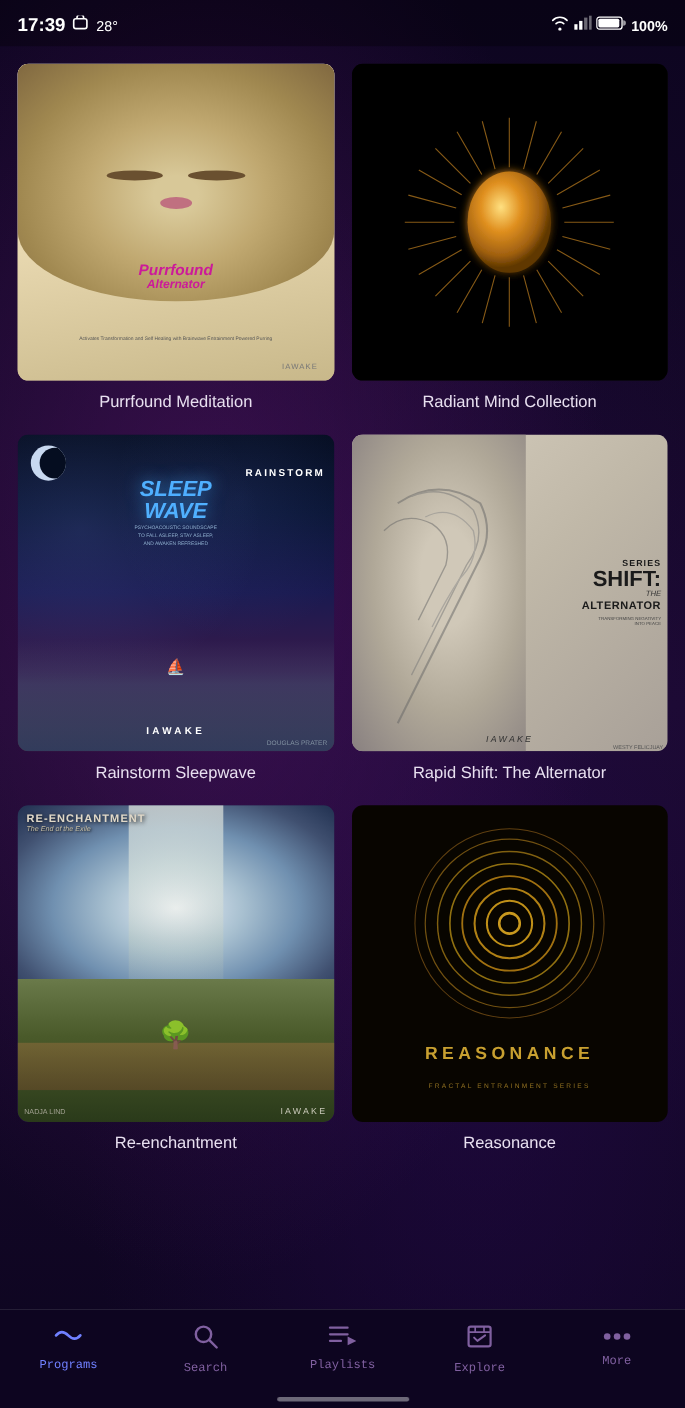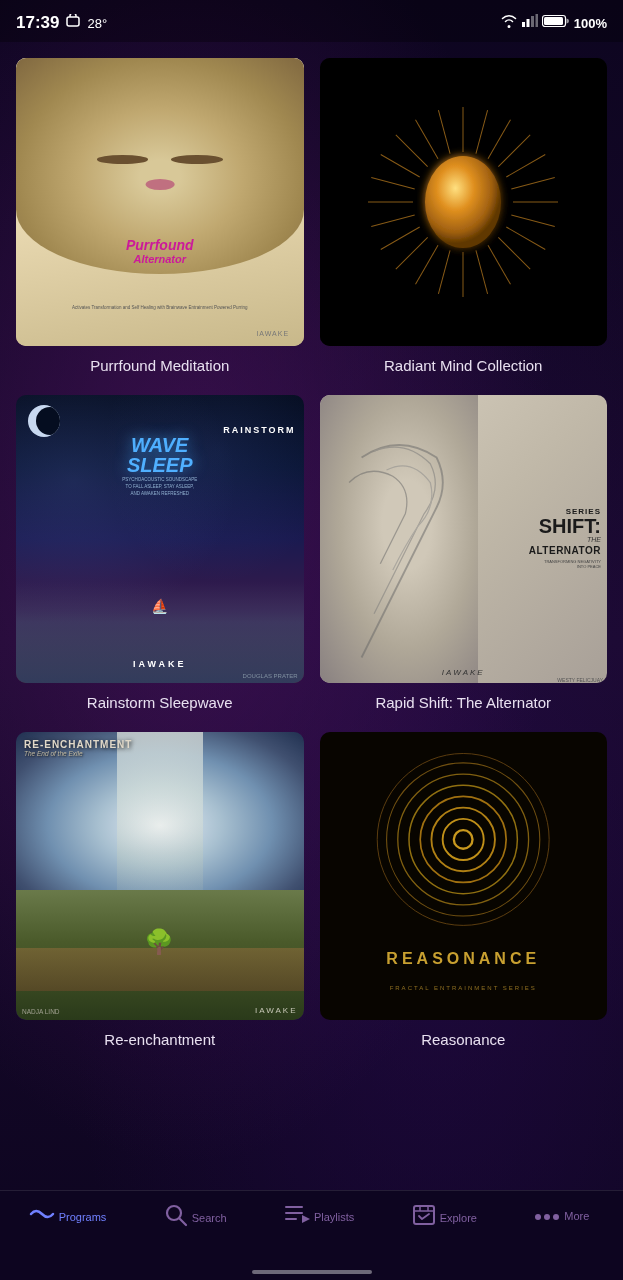--- a/index.html
+++ b/index.html
@@ -129,25 +129,26 @@
       border-top: 1px solid rgba(255,255,255,0.1);
       display: flex;
       align-items: flex-start;
       justify-content: space-around;
       padding-top: 12px;
       z-index: 100;
     }
 
     .nav-item {
       display: flex;
-      flex-direction: row;
+      flex-direction: column;
       align-items: center;
       gap: 4px;
       cursor: pointer;
       min-width: 60px;
+      font-family: Liberation Mono, monospace;
     }
 
     .nav-icon {
       font-size: 22px;
       color: #8060a0;
     }
 
     .nav-icon.active {
       color: #7080ff;
     }
@@ -316,22 +317,22 @@
           <div style="position:absolute;top:10px;left:12px;width:32px;height:32px;">
             <div style="width:32px;height:32px;background:#c8d8f0;border-radius:50%;position:relative;overflow:hidden;">
               <div style="position:absolute;top:2px;left:8px;width:28px;height:28px;background:#050d20;border-radius:50%;"></div>
             </div>
           </div>
 
           <div style="position:absolute;top:30px;right:8px;text-align:right;">
             <div style="font-size:9px;font-weight:700;color:#fff;letter-spacing:2px;">RAINSTORM</div>
           </div>
           <div style="position:absolute;top:40px;left:0;right:0;text-align:center;">
+            <div style="font-size:20px;font-weight:900;color:#50b0ff;font-style:italic;line-height:1.0;text-shadow:0 0 15px rgba(80,176,255,0.8);">SLEEP</div>
             <div style="font-size:20px;font-weight:900;color:#50b0ff;font-style:italic;line-height:1.0;text-shadow:0 0 15px rgba(80,176,255,0.8);">WAVE</div>
-            <div style="font-size:20px;font-weight:900;color:#50b0ff;font-style:italic;line-height:1.0;text-shadow:0 0 15px rgba(80,176,255,0.8);">SLEEP</div>
           </div>
           <div style="position:absolute;top:82px;left:0;right:0;padding:0 10px;text-align:center;">
             <div style="font-size:4.5px;color:#90b0d0;line-height:1.5;text-align:center;">PSYCHOACOUSTIC SOUNDSCAPE<br>TO FALL ASLEEP, STAY ASLEEP,<br>AND AWAKEN REFRESHED</div>
           </div>
 
           <div style="position:absolute;bottom:0;left:0;right:0;height:35%;background:linear-gradient(180deg,transparent 0%,rgba(60,80,120,0.5) 40%,rgba(40,60,100,0.8) 100%);"></div>
 
           <div style="position:absolute;bottom:24%;left:50%;transform:translateX(-50%);font-size:14px;color:#a0c0e0;">⛵</div>
 
           <div style="position:absolute;bottom:14px;left:50%;transform:translateX(-50%);font-size:9px;color:#fff;letter-spacing:3px;font-weight:600;">IAWAKE</div>

